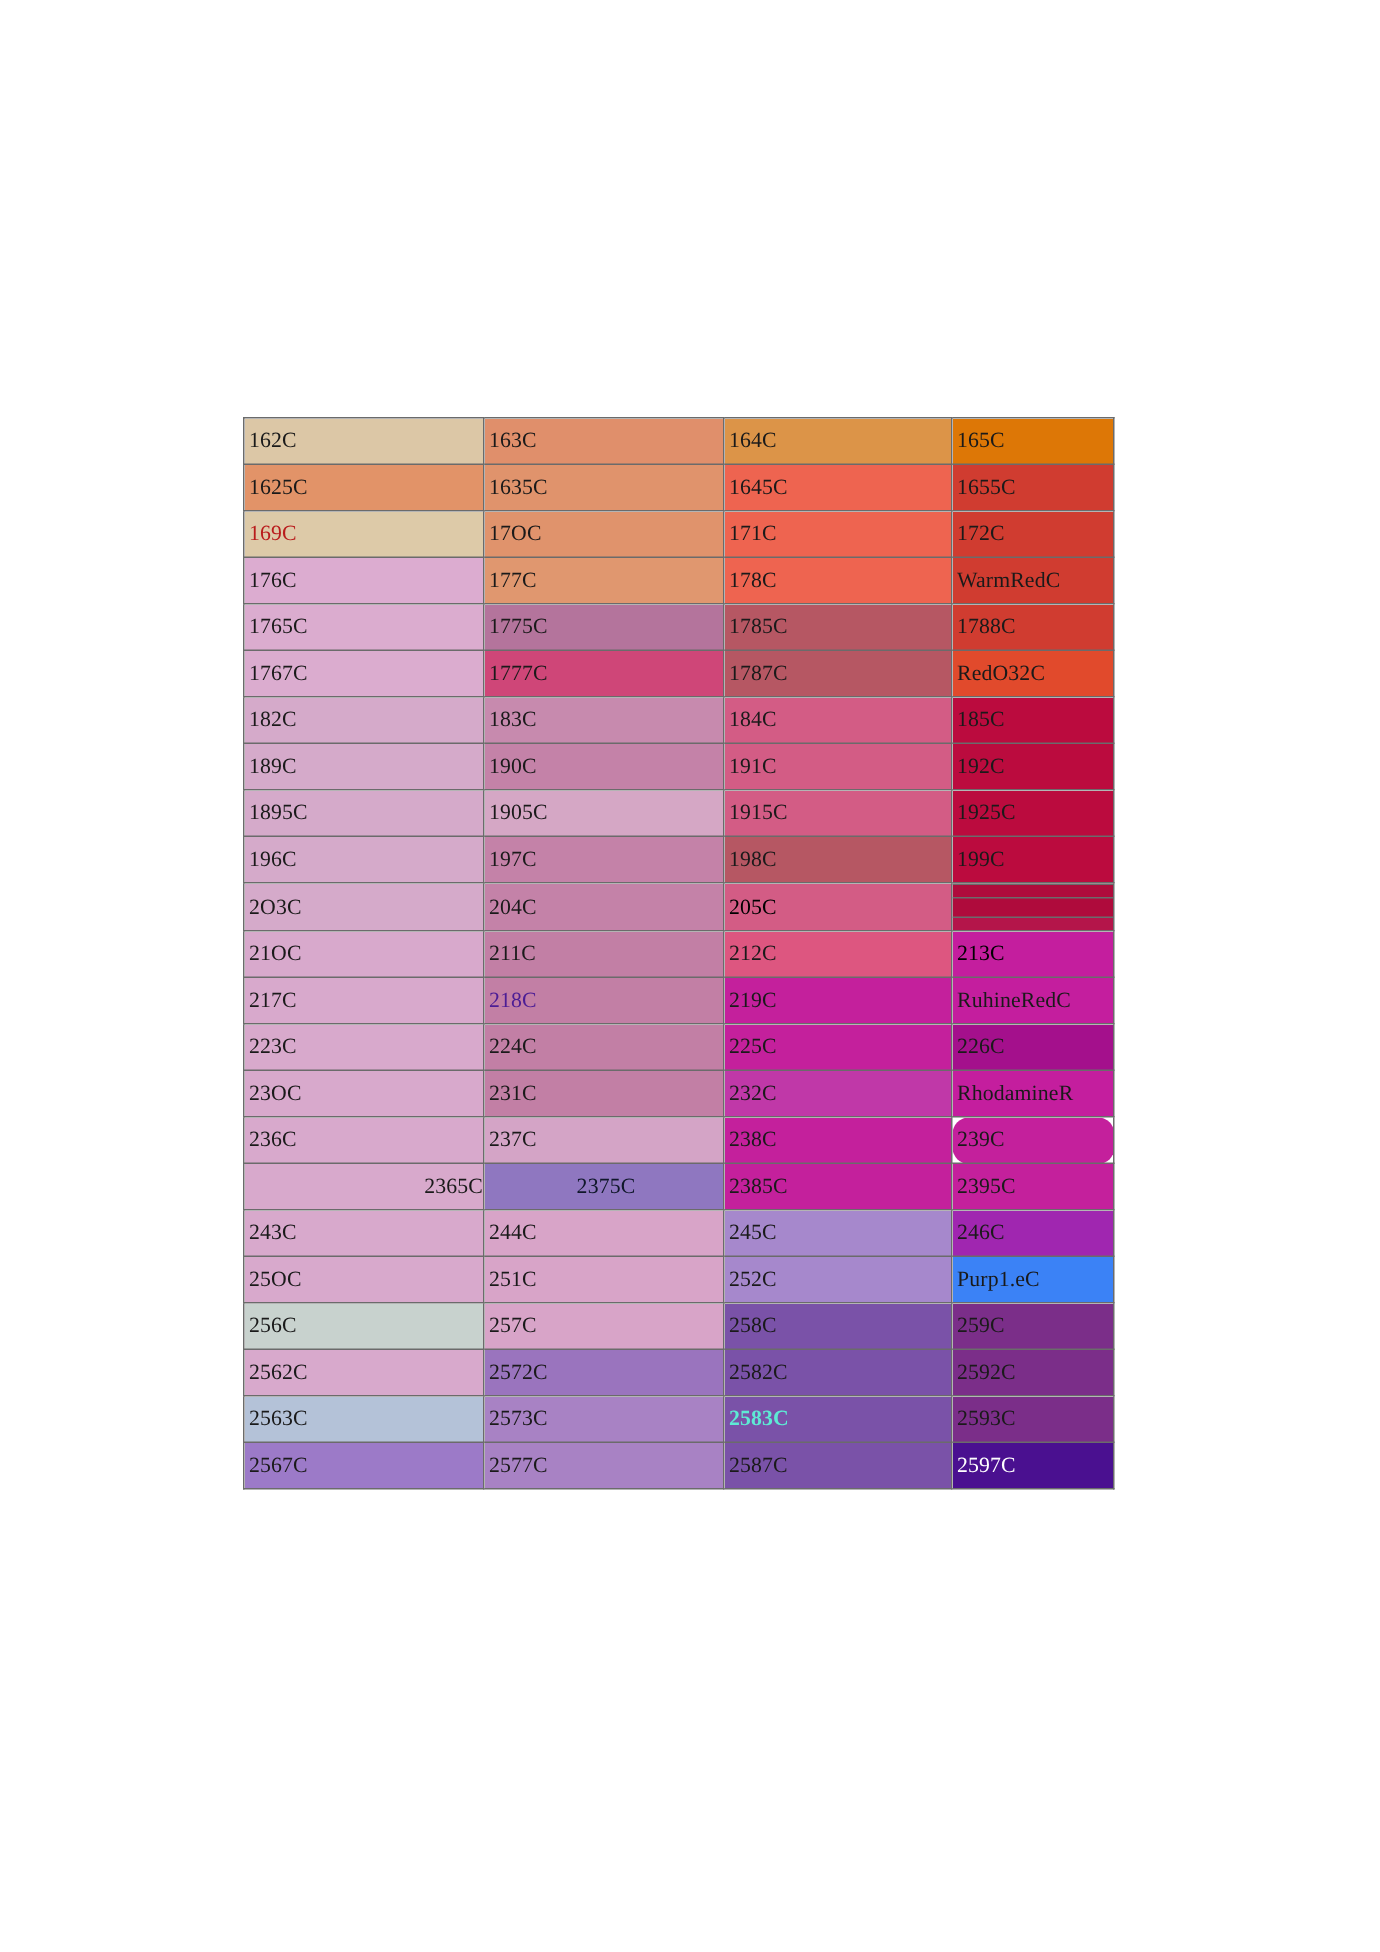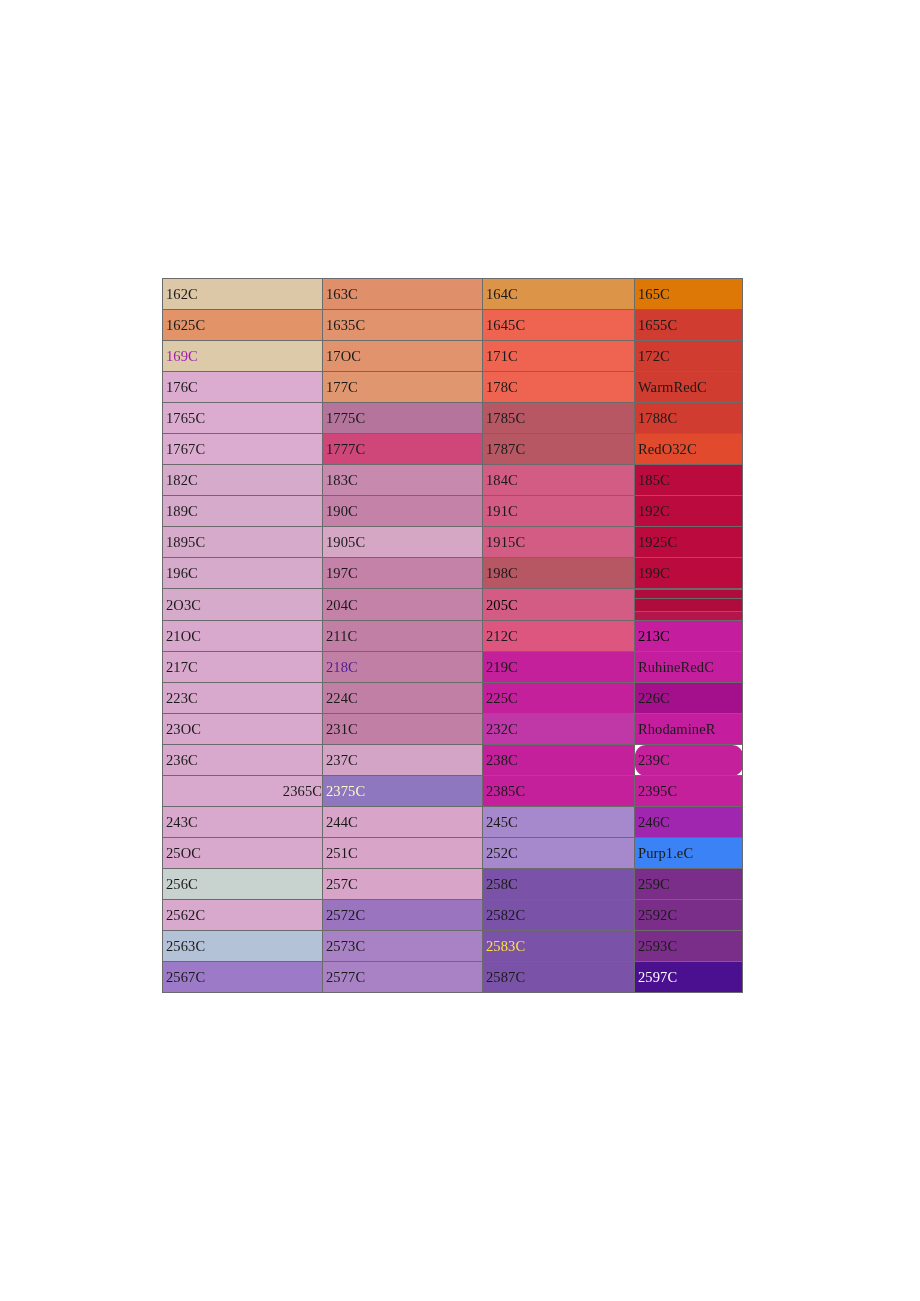--- a/index.html
+++ b/index.html
@@ -74,21 +74,21 @@
         <td style="background-color: rgb(220, 148, 72); color: rgb(26, 26, 26);">164C</td>
         <td style="background-color: rgb(221, 119, 6); color: rgb(26, 26, 26);">165C</td>
       </tr>
       <tr>
         <td style="background-color: rgb(226, 147, 104); color: rgb(26, 26, 26);">1625C</td>
         <td style="background-color: rgb(224, 147, 108); color: rgb(26, 26, 26);">1635C</td>
         <td style="background-color: rgb(238, 100, 80); color: rgb(26, 26, 26);">1645C</td>
         <td style="background-color: rgb(208, 60, 48); color: rgb(26, 26, 26);">1655C</td>
       </tr>
       <tr>
-        <td style="background-color: rgb(221, 202, 168); color: #a21caf;">169C</td>
+        <td style="background-color: rgb(221, 202, 168); color: #b91c1c;">169C</td>
         <td style="background-color: rgb(224, 147, 108); color: rgb(26, 26, 26);">17OC</td>
         <td style="background-color: rgb(238, 100, 80); color: rgb(26, 26, 26);">171C</td>
         <td style="background-color: rgb(208, 60, 48); color: rgb(26, 26, 26);">172C</td>
       </tr>
       <tr>
         <td style="background-color: rgb(220, 172, 208); color: rgb(26, 26, 26);">176C</td>
         <td style="background-color: rgb(224, 151, 111); color: rgb(26, 26, 26);">177C</td>
         <td style="background-color: rgb(238, 100, 80); color: rgb(26, 26, 26);">178C</td>
         <td style="background-color: rgb(208, 60, 48); color: rgb(26, 26, 26);">WarmRedC</td>
       </tr>
@@ -165,21 +165,21 @@
         <td style="background-color: rgb(196, 30, 158); color: rgb(26, 26, 26);">RhodamineR</td>
       </tr>
       <tr>
         <td style="background-color: rgb(216, 169, 204); color: rgb(26, 26, 26);">236C</td>
         <td style="background-color: rgb(212, 164, 198); color: rgb(26, 26, 26);">237C</td>
         <td style="background-color: rgb(196, 32, 156); color: rgb(26, 26, 26);">238C</td>
         <td style="background-color: rgb(196, 32, 156); color: rgb(26, 26, 26); border-radius: 11px;">239C</td>
       </tr>
       <tr>
         <td style="background-color: rgb(216, 169, 204); color: rgb(26, 26, 26); text-align: right;">2365C</td>
-        <td style="background-color: rgb(143, 119, 192); color: #fef9c3;">2375C</td>
+        <td style="background-color: rgb(143, 119, 192); color: #0f172a; text-align: center;">2375C</td>
         <td style="background-color: rgb(196, 32, 156); color: rgb(26, 26, 26);">2385C</td>
         <td style="background-color: rgb(196, 32, 156); color: rgb(26, 26, 26);">2395C</td>
       </tr>
       <tr>
         <td style="background-color: rgb(216, 169, 204); color: rgb(26, 26, 26);">243C</td>
         <td style="background-color: rgb(216, 164, 200); color: rgb(26, 26, 26);">244C</td>
         <td style="background-color: rgb(166, 136, 204); color: rgb(26, 26, 26);">245C</td>
         <td style="background-color: rgb(160, 38, 176); color: rgb(26, 26, 26);">246C</td>
       </tr>
       <tr>
@@ -196,21 +196,21 @@
       </tr>
       <tr>
         <td style="background-color: rgb(216, 169, 204); color: rgb(26, 26, 26);">2562C</td>
         <td style="background-color: rgb(154, 116, 190); color: rgb(26, 26, 26);">2572C</td>
         <td style="background-color: rgb(122, 82, 168); color: rgb(26, 26, 26);">2582C</td>
         <td style="background-color: rgb(123, 46, 137); color: rgb(26, 26, 26);">2592C</td>
       </tr>
       <tr>
         <td style="background-color: rgb(180, 194, 216); color: rgb(26, 26, 26);">2563C</td>
         <td style="background-color: rgb(168, 130, 196); color: rgb(26, 26, 26);">2573C</td>
-        <td style="background-color: rgb(122, 82, 168); color: #fde047;">2583C</td>
+        <td style="background-color: rgb(122, 82, 168); color: #5eead4; font-weight: bold;">2583C</td>
         <td style="background-color: rgb(123, 46, 137); color: rgb(26, 26, 26);">2593C</td>
       </tr>
       <tr>
         <td style="background-color: rgb(156, 122, 200); color: rgb(26, 26, 26);">2567C</td>
         <td style="background-color: rgb(168, 130, 196); color: rgb(26, 26, 26);">2577C</td>
         <td style="background-color: rgb(122, 82, 168); color: rgb(26, 26, 26);">2587C</td>
         <td style="background-color: rgb(74, 16, 144); color: rgb(255, 255, 255);">2597C</td>
       </tr>
     </tbody>
 </table>

